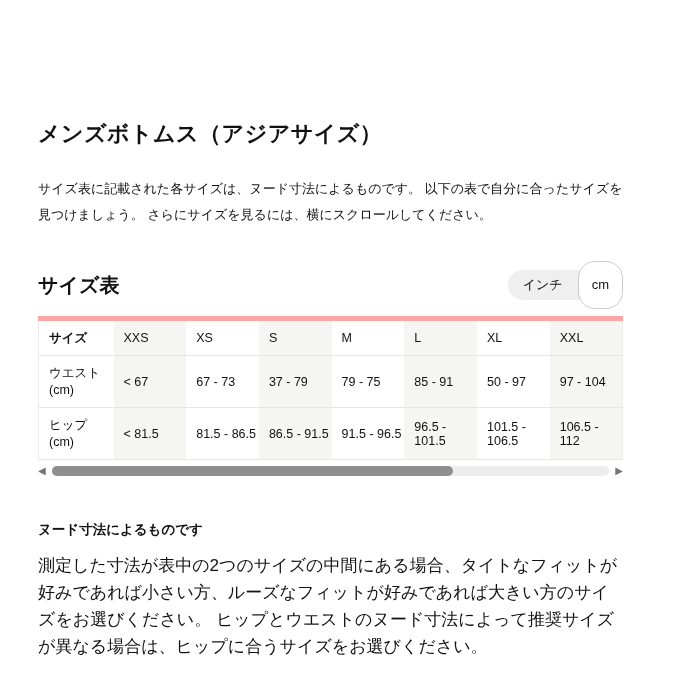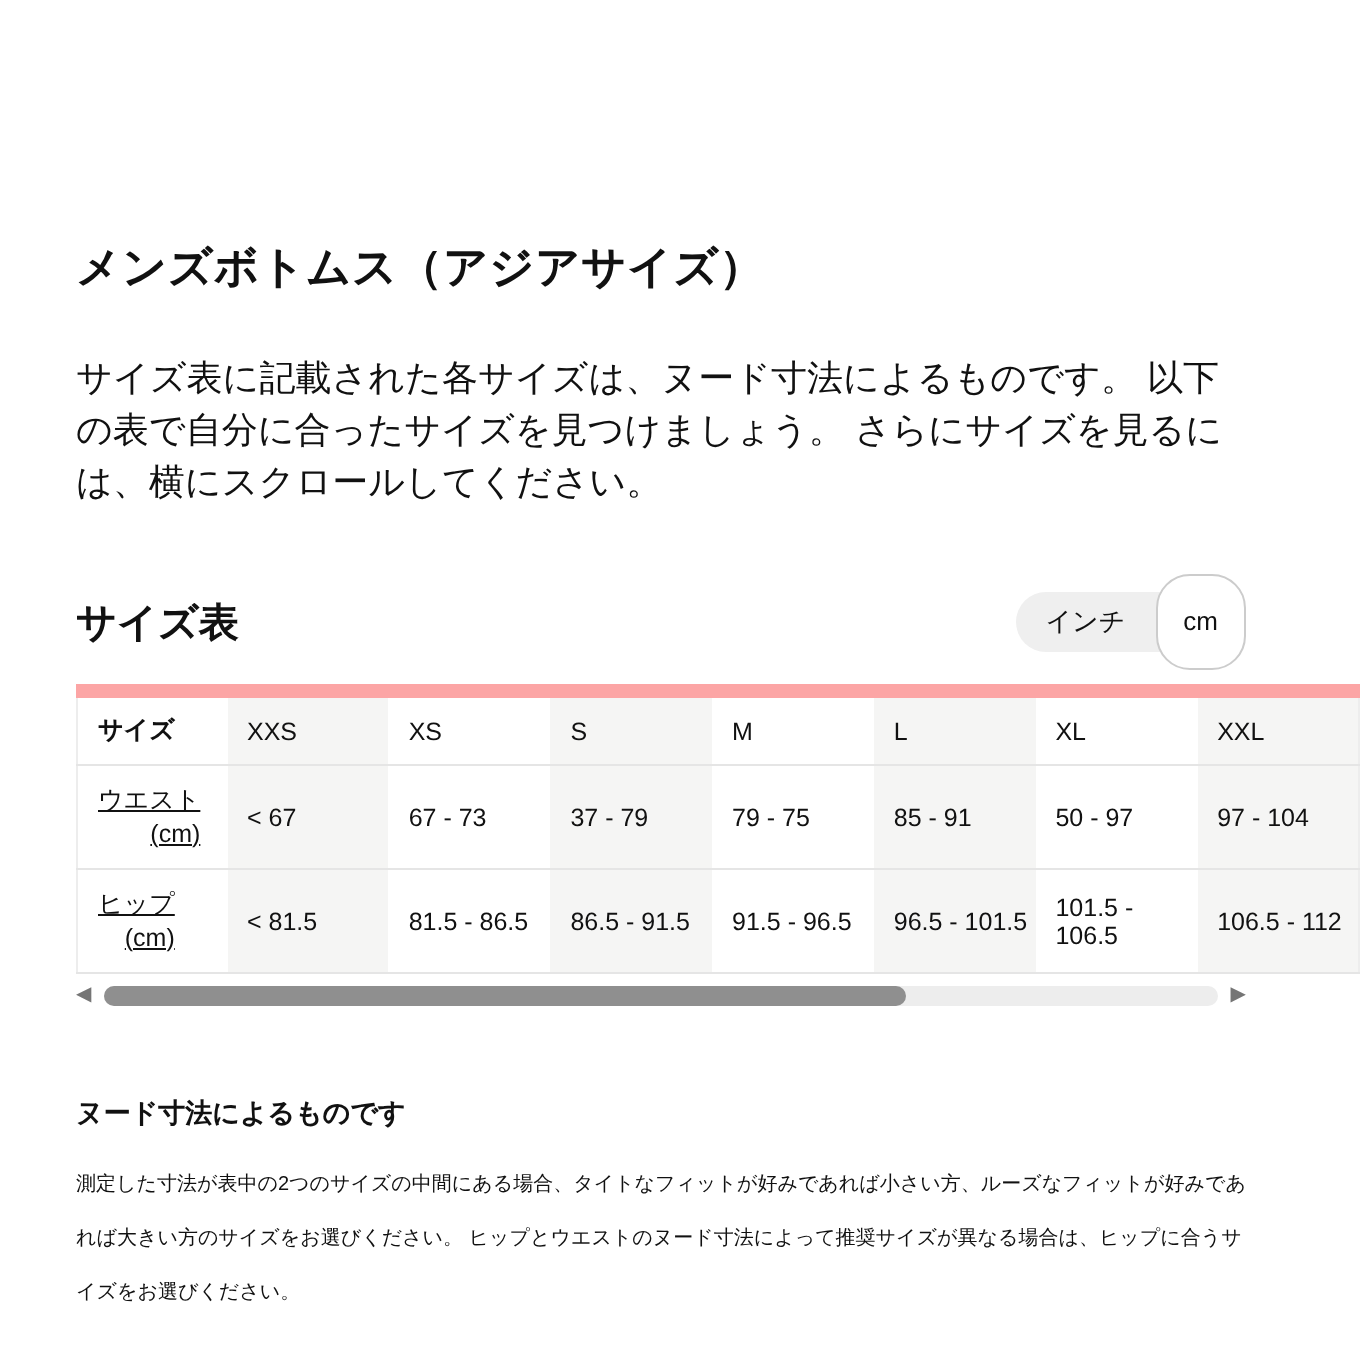--- a/index.html
+++ b/index.html
@@ -13,21 +13,21 @@
   .page { width: 585px; margin-left: 38px; padding-top: 114px; }
 
   h1.title {
     font-size: 22px;
     font-weight: 700;
     letter-spacing: 0.5px;
     line-height: 40px;
     margin-bottom: 22px;
   }
   p.intro {
-    font-size: 18px;
+    font-size: 13px;
     line-height: 26px;
     color: #111;
   }
 
   .section-header {
     margin-top: 42px;
     display: flex;
     align-items: center;
     justify-content: space-between;
     gap: 48px;
@@ -56,24 +56,24 @@
   }
   .toggle .seg.selected {
     background: #ffffff;
     border: 1.5px solid #cccccc;
     font-weight: 500;
     padding: 0 13px;
   }
 
   .table-wrap { margin-top: 16px; }
   table.size-table {
-    width: 642px;
+    width: 585px;
     border-collapse: collapse;
     table-layout: fixed;
-    border-top: 7px solid #fca5a5;
+    border-top: 5px solid #fca5a5;
     border-left: 1px solid #ededed;
     border-right: 1px solid #ededed;
   }
   table.size-table col.first { width: 75px; }
   table.size-table tr { border-bottom: 1px solid #e5e5e5; }
   table.size-table th, table.size-table td {
     text-align: left;
     vertical-align: middle;
     padding-left: 10px;
     font-size: 12.5px;
@@ -81,21 +81,21 @@
     color: #111;
   }
   
   table.size-table th:nth-child(even),
   table.size-table td:nth-child(even) { background: #f5f5f4; }
   tr.head-row { height: 37px; }
   tr.head-row th { font-weight: 500; }
   tr.head-row th.corner { font-weight: 700; }
   tr.data-row { height: 52px; }
   th.rowhead { font-weight: 700; }
-  .rowlabel { display: inline-block; text-align: right; line-height: 17px; font-size: 12.5px; text-decoration: underline; }
+  .rowlabel { display: inline-block; text-align: left; line-height: 17px; font-size: 12.5px; }
 
   .scroll-row {
     height: 16px;
     display: flex;
     align-items: center;
     width: 585px;
     margin-top: 3px;
   }
   .scroll-arrow {
     font-size: 10px;
@@ -122,21 +122,21 @@
     cursor: grab;
   }
 
   h3.advice-heading {
     margin-top: 42px;
     font-size: 13.5px;
     font-weight: 700;
   }
   p.advice-text {
     margin-top: 13px;
-    font-size: 10px;
+    font-size: 17px;
     line-height: 27px;
   }
 </style>
 </head>
 <body>
 
 <div class="page">
 
   <h1 class="title">メンズボトムス（アジアサイズ）</h1>
 

